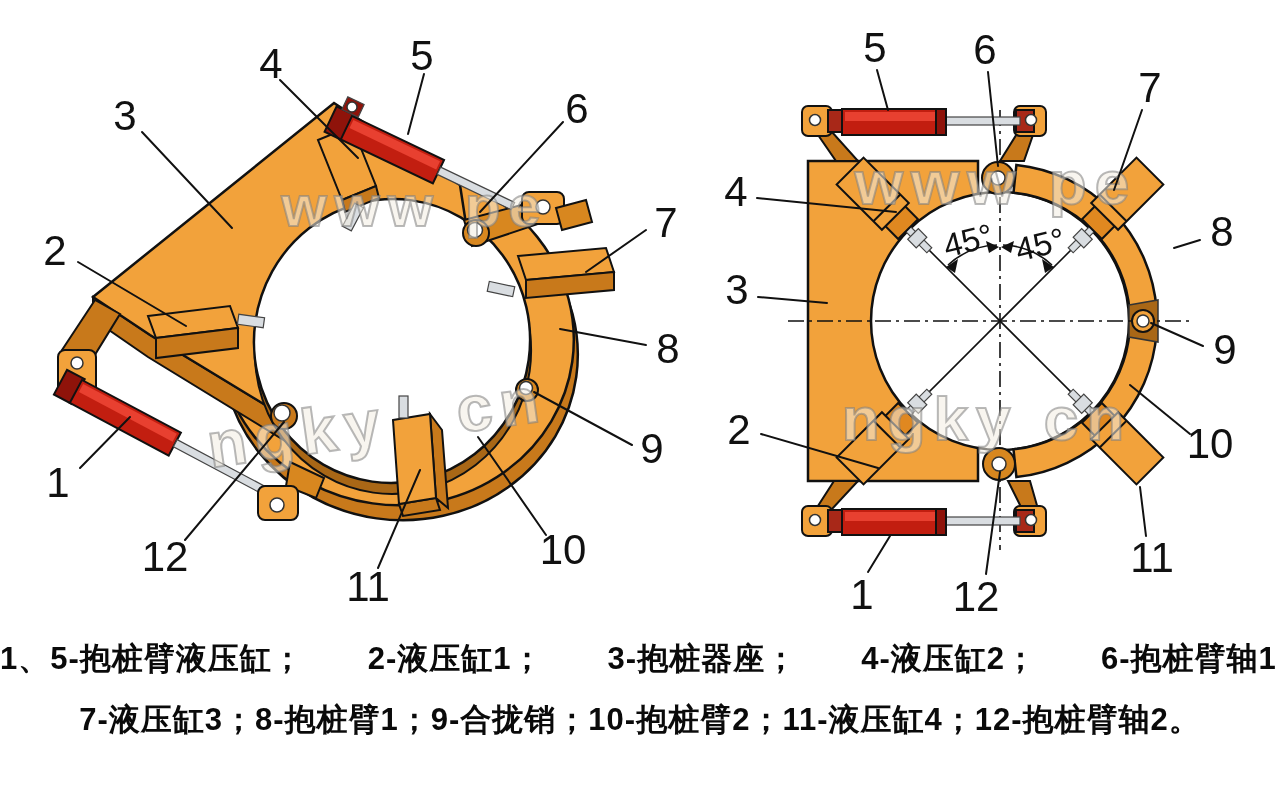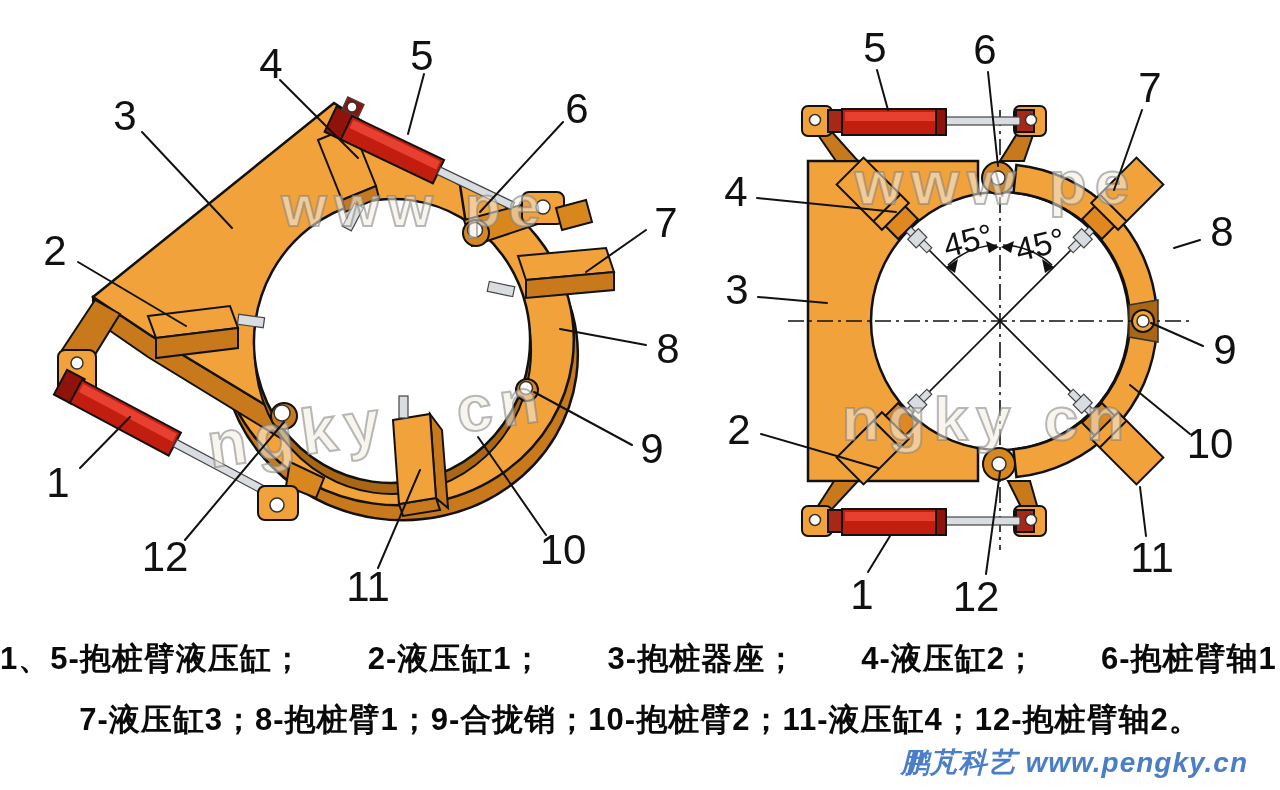--- a/index.html
+++ b/index.html
@@ -240,14 +240,13 @@
     <text x="1210" y="458" class="lbl">10</text>
     <text x="1152" y="572" class="lbl">11</text>
     <text x="862" y="609" class="lbl">1</text>
     <text x="976" y="611" class="lbl">12</text>
   </g>
 </svg>
 
   <div id="legend1" class="legend-line">1、5-抱桩臂液压缸；　　2-液压缸1；　　3-抱桩器座；　　4-液压缸2；　　6-抱桩臂轴1；</div>
   <div id="legend2" class="legend-line">7-液压缸3；8-抱桩臂1；9-合拢销；10-抱桩臂2；11-液压缸4；12-抱桩臂轴2。</div>
 
-  <div id="footer">鹏芃科艺 www.pengky.cn</div>
 </div>
 
 </body></html>

